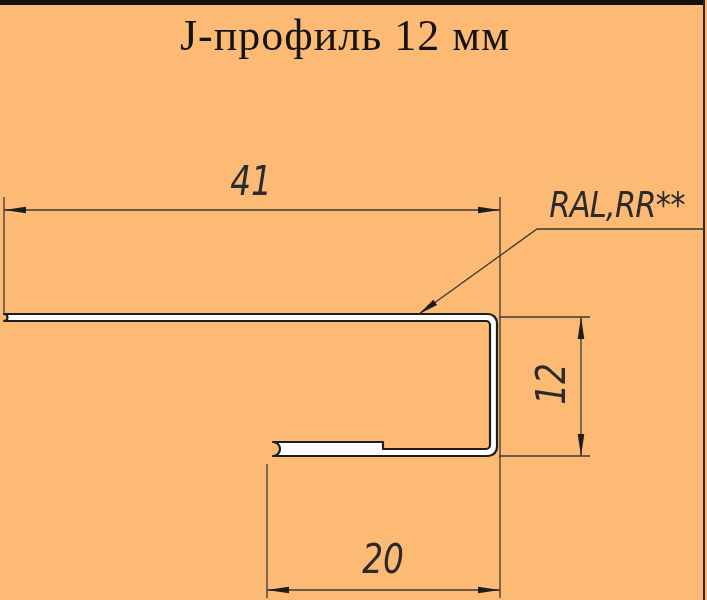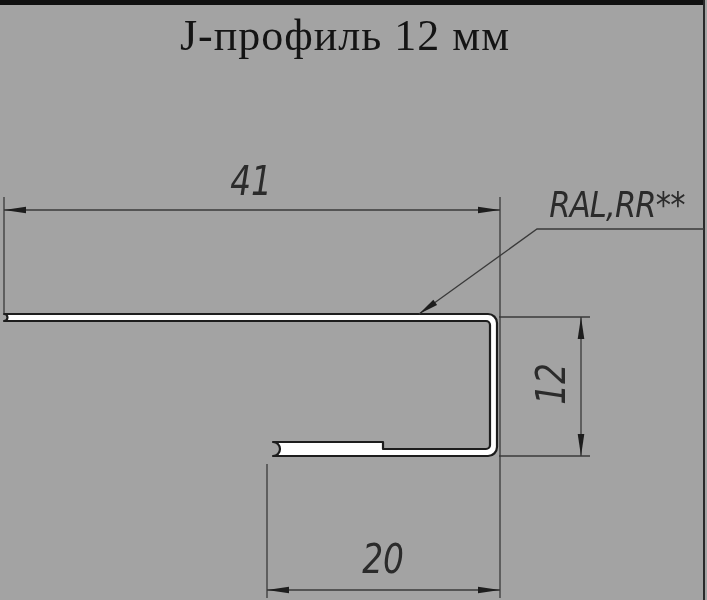--- a/index.html
+++ b/index.html
@@ -1,17 +1,17 @@
 <!DOCTYPE html>
 <html><head>
 <meta charset="utf-8">
 <style>
   html,body{margin:0;padding:0;background:#ffffff;}
   #stage{
-    position:relative;width:707px;height:600px;background:#a3a3a3;
+    position:relative;width:707px;height:600px;background:#fdba74;
     overflow:hidden;font-family:"Liberation Sans",sans-serif;
   }
   .top-bar{position:absolute;left:0;top:0;width:704px;height:5px;background:#111;}
   .right-border{position:absolute;left:703px;top:0;width:2px;height:600px;background:#2a2a2a;}
   .title{
     position:absolute;left:345px;top:10px;transform:translateX(-50%);
     font-family:"Liberation Serif",serif;font-size:44px;color:#141414;
     white-space:nowrap;letter-spacing:1px;
   }
   .dim-text{

